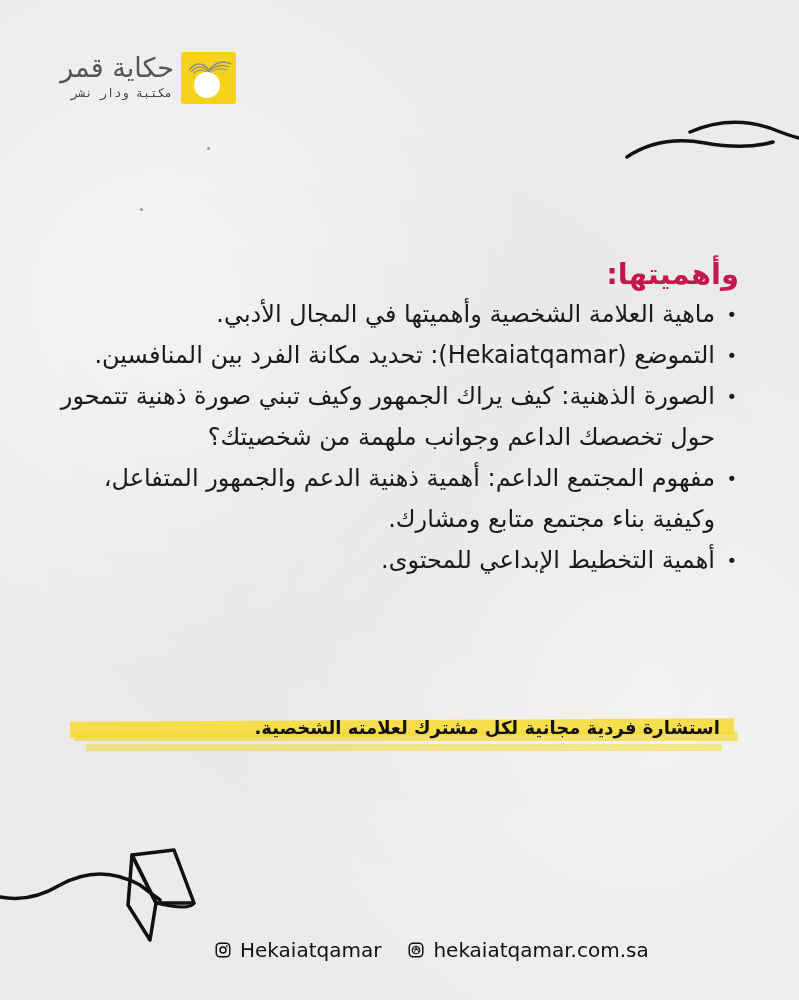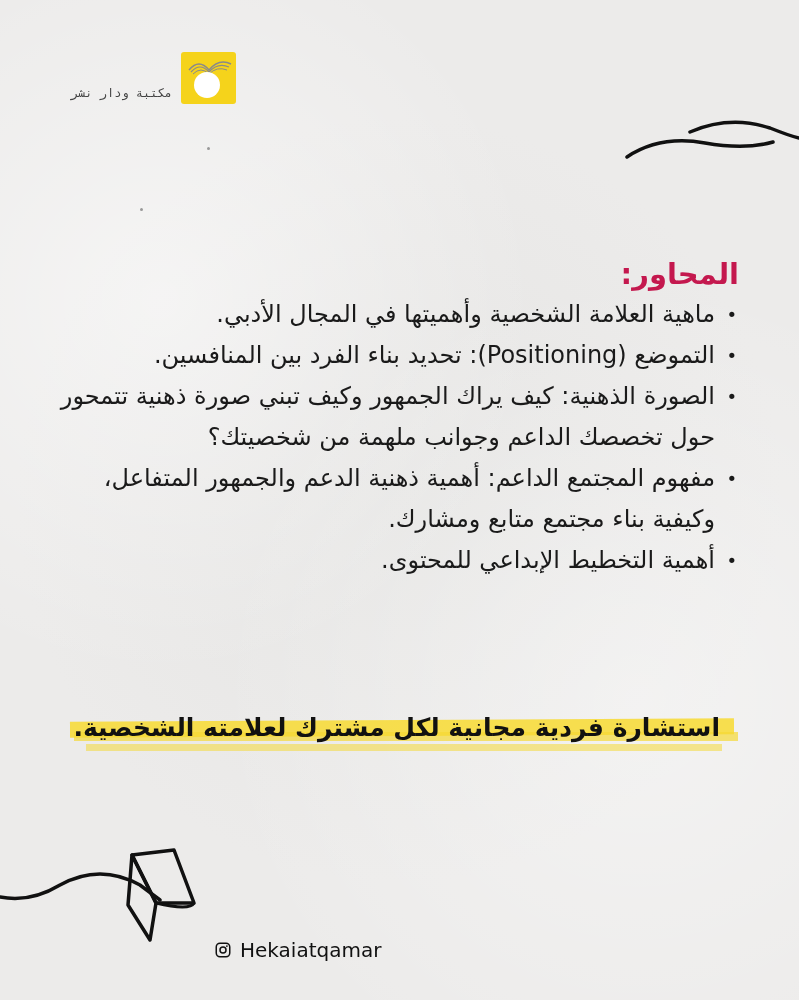--- a/index.html
+++ b/index.html
@@ -54,58 +54,59 @@
     }
     .cta-hl2 {
       position: absolute; left: 14px; right: 2px; top: 26px; height: 9px;
       background: #f5d935; opacity: 0.7;
     }
     .cta-hl3 {
       position: absolute; left: 26px; right: 18px; top: 38px; height: 7px;
       background: #f4d837; opacity: 0.55;
     }
     .cta {
-      position: absolute; right: 20px; top: 2px; font-size: 25px; font-weight: bold;
+      position: absolute; right: 20px; top: 2px; font-size: 18px; font-weight: bold;
       color: #111; direction: rtl; white-space: nowrap; line-height: 40px;
     }
     .footer {
       position: absolute; left: 214px; top: 938px; display: flex; align-items: center;
       gap: 26px; font-size: 20px; color: #111;
     }
     .footer-item { display: flex; align-items: center; gap: 8px; }
     .footer-item svg { width: 18px; height: 18px; }
   </style>
 </head>
 <body>
 
 <div class="logo">
+  <div class="logo-title">حكاية قمر</div>
   <div class="logo-sub">مكتبة ودار نشر</div>
   <div class="logo-box">
     <svg class="logo-book" viewBox="0 0 48 24">
       <path d="M4 14 Q14 2 24 14 Q34 2 46 8" stroke="#8a8a8a" stroke-width="1.5" fill="none"></path>
       <path d="M6 16 Q15 6 24 16 Q33 6 44 11" stroke="#8a8a8a" stroke-width="1.2" fill="none"></path>
       <path d="M8 18 Q16 10 24 18 Q32 10 42 14" stroke="#8a8a8a" stroke-width="1" fill="none"></path>
     </svg>
     <div class="logo-circle"></div>
   </div>
 </div>
 
 <svg class="squiggle-top" viewBox="0 0 179 60">
   <path d="M7 47 Q40 25 85 33 Q125 40 153 32" stroke="#111" stroke-width="3.5" fill="none" stroke-linecap="round"></path>
   <path d="M70 22 Q110 5 150 18 Q170 26 179 28" stroke="#111" stroke-width="3.5" fill="none" stroke-linecap="round"></path>
 </svg>
 
 <div class="dot" style="left:207px;top:147px;"></div>
 <div class="dot" style="left:140px;top:208px;"></div>
 
 <div class="content">
-  <h2 class="heading">المحاور:</h2>
+  <h2 class="heading">وأهميتها:</h2>
   <ul class="list">
     <li>ماهية العلامة الشخصية وأهميتها في المجال الأدبي.</li>
-    <li>التموضع (Positioning): تحديد بناء الفرد بين المنافسين.</li>
+    <li>التموضع (Hekaiatqamar): تحديد مكانة الفرد بين المنافسين.</li>
     <li>الصورة الذهنية: كيف يراك الجمهور وكيف تبني صورة ذهنية تتمحور حول تخصصك الداعم وجوانب ملهمة من شخصيتك؟</li>
     <li>مفهوم المجتمع الداعم: أهمية ذهنية الدعم والجمهور المتفاعل، وكيفية بناء مجتمع متابع ومشارك.</li>
     <li>أهمية التخطيط الإبداعي للمحتوى.</li>
   </ul>
 </div>
 
 <div class="cta-wrap">
   <div class="cta-hl1"></div>
   <div class="cta-hl2"></div>
   <div class="cta-hl3"></div>
@@ -121,13 +122,21 @@
 
 <div class="footer">
   <div class="footer-item">
     <svg viewBox="0 0 24 24">
       <rect x="3" y="3" width="18" height="18" rx="5" stroke="#111" stroke-width="2" fill="none"></rect>
       <circle cx="12" cy="12" r="4" stroke="#111" stroke-width="2" fill="none"></circle>
       <circle cx="17.2" cy="6.8" r="1.2" fill="#111"></circle>
     </svg>
     <span>Hekaiatqamar</span>
   </div>
+  <div class="footer-item">
+    <svg viewBox="0 0 24 24">
+      <rect x="3" y="3" width="18" height="18" rx="5" stroke="#111" stroke-width="2" fill="none"></rect>
+      <circle cx="12" cy="12" r="5" stroke="#111" stroke-width="1.6" fill="none"></circle>
+      <path d="M7.5 10 Q12 13 16.5 10 M9 16 Q11 11 14 7.5 M10 7.5 Q14 11 16 15" stroke="#111" stroke-width="1.2" fill="none"></path>
+    </svg>
+    <span>hekaiatqamar.com.sa</span>
+  </div>
 </div>
 
 </body></html>

